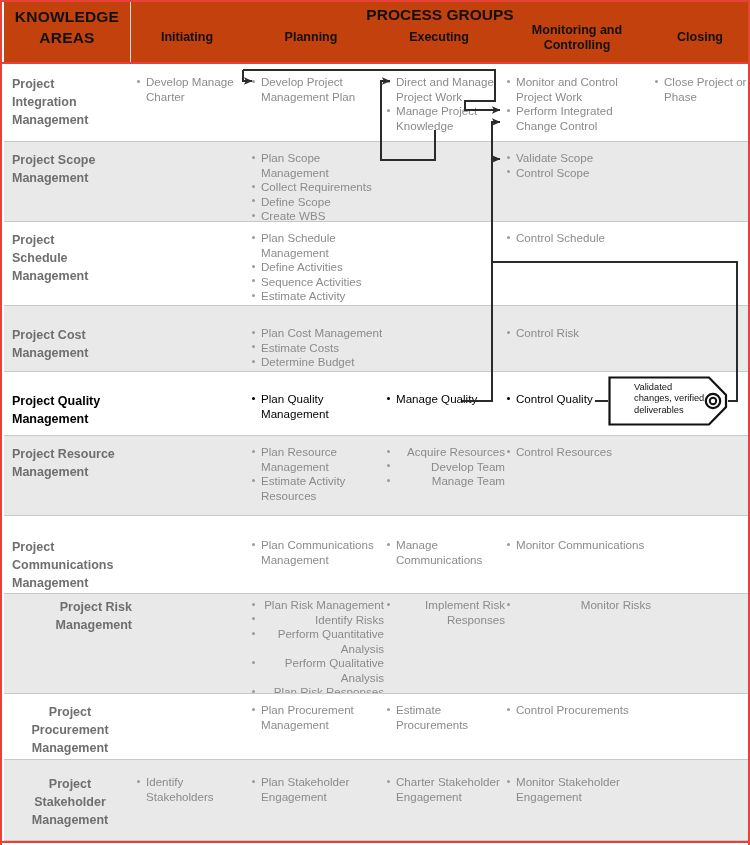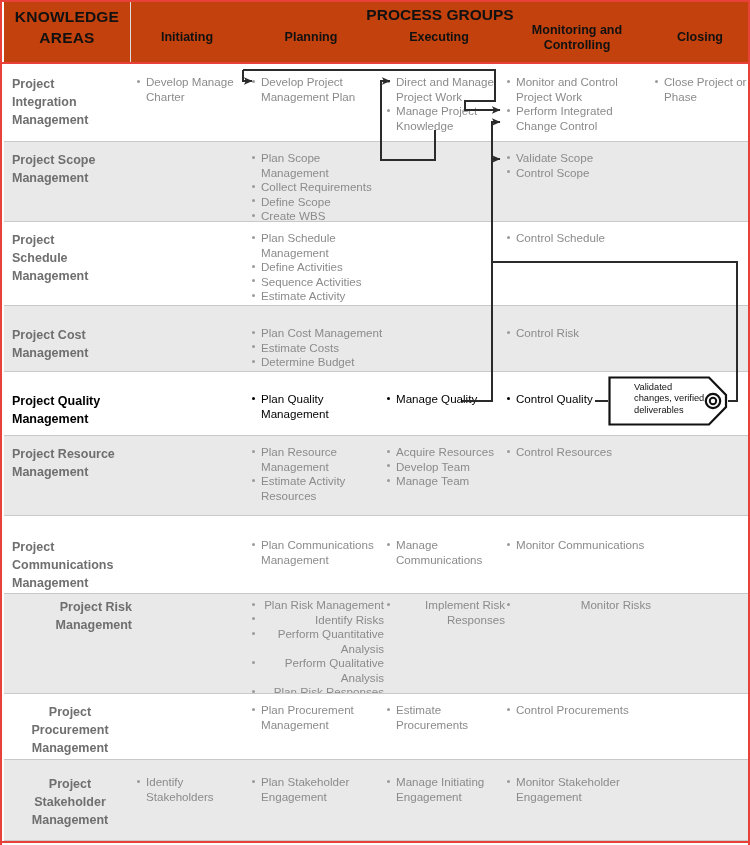--- a/index.html
+++ b/index.html
@@ -210,21 +210,21 @@
       <div class="rule-grey" style="top: 435px;"></div>
       <div class="row shaded" style="top: 436px; height: 80px;">
         <div class="ka-label" style="top: 9px;">
           <div>Project Resource</div>
           <div>Management</div>
         </div>
         <div class="cell" style="left: 248px; width: 132px; top: 9px;">
           <div class="proc"><span class="bul"></span><span>Plan Resource Management</span></div>
           <div class="proc"><span class="bul"></span><span>Estimate Activity Resources</span></div>
         </div>
-        <div class="cell" style="left: 383px; width: 118px; top: 9px;">
+        <div class="cell" style="left: 383px; width: 118px; top: 9px; text-align: right;">
           <div class="proc"><span class="bul"></span><span>Acquire Resources</span></div>
           <div class="proc"><span class="bul"></span><span>Develop Team</span></div>
           <div class="proc"><span class="bul"></span><span>Manage Team</span></div>
         </div>
         <div class="cell" style="left: 503px; width: 144px; top: 9px;">
           <div class="proc"><span class="bul"></span><span>Control Resources</span></div>
         </div>
       </div>
       <div class="rule-grey" style="top: 515px;"></div>
       <div class="row plain" style="top: 516px; height: 78px;">
@@ -287,21 +287,21 @@
           <div>Stakeholder</div>
           <div>Management</div>
         </div>
         <div class="cell" style="left: 133px; width: 108px; top: 15px;">
           <div class="proc"><span class="bul"></span><span>Identify Stakeholders</span></div>
         </div>
         <div class="cell" style="left: 248px; width: 132px; top: 15px;">
           <div class="proc"><span class="bul"></span><span>Plan Stakeholder Engagement</span></div>
         </div>
         <div class="cell" style="left: 383px; width: 118px; top: 15px;">
-          <div class="proc"><span class="bul"></span><span>Manage Initiating Engagement</span></div>
+          <div class="proc"><span class="bul"></span><span>Charter Stakeholder Engagement</span></div>
         </div>
         <div class="cell" style="left: 503px; width: 144px; top: 15px;">
           <div class="proc"><span class="bul"></span><span>Monitor Stakeholder Engagement</span></div>
         </div>
       </div>
       <div class="rule-grey" style="top: 840px;"></div>
     </div>
 
   <svg id="wires" viewBox="0 0 750 845">
     <defs>

